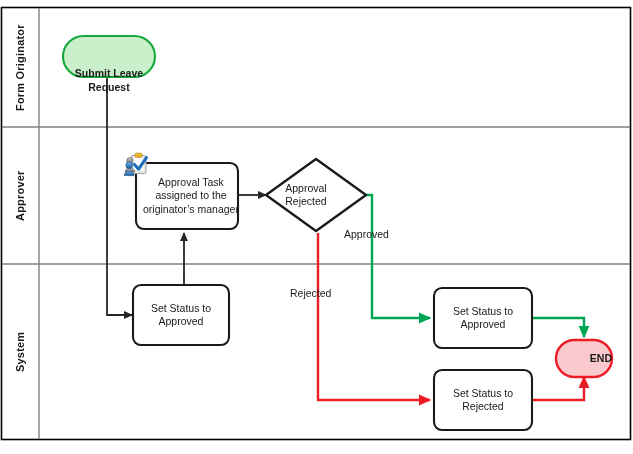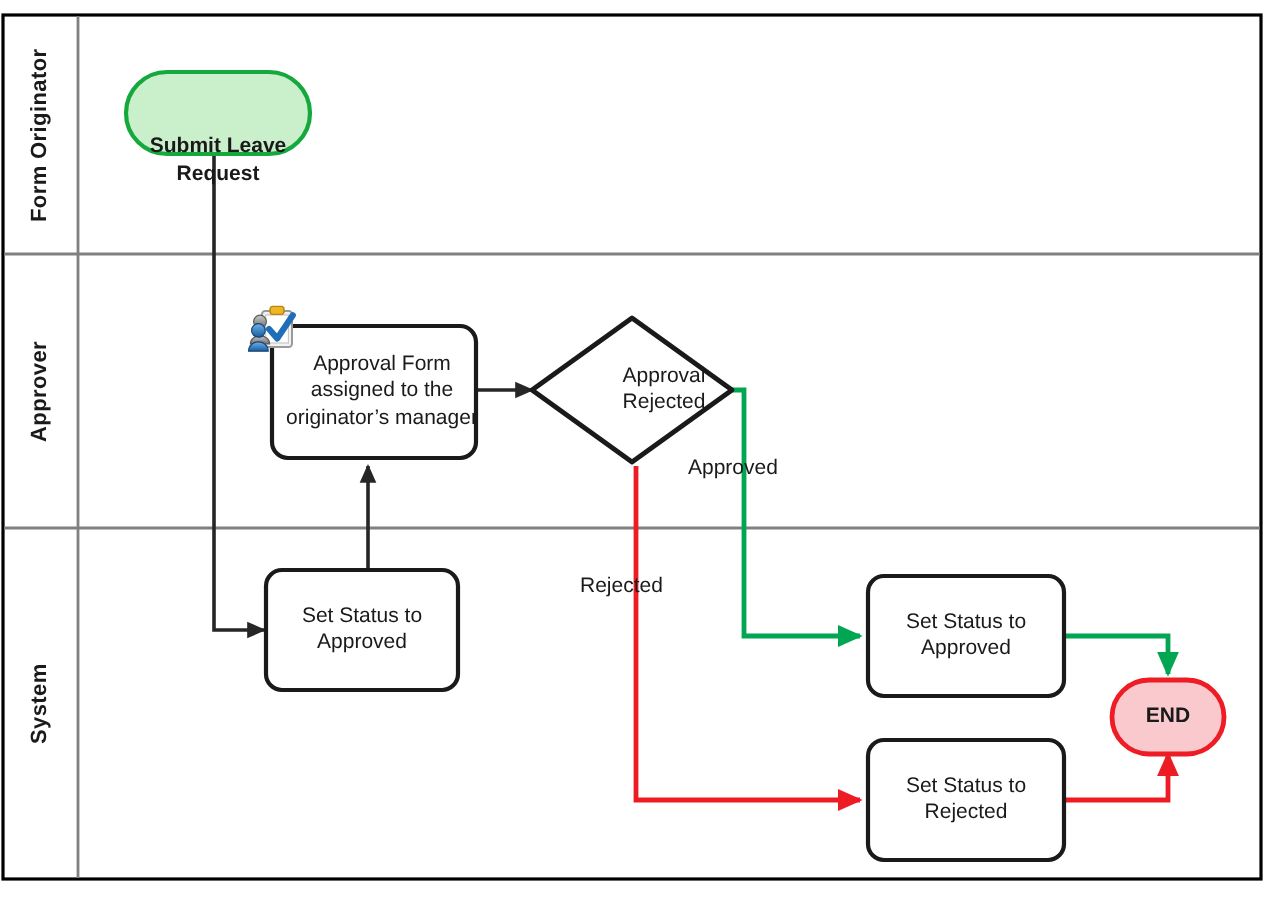--- a/index.html
+++ b/index.html
@@ -145,44 +145,44 @@
   <div class="lane-label" style="top:264px; height:175px;">
     <span>System</span>
   </div>
 
   <div class="node-text bold" style="left:63px; top:36px; width:92px; height:41px; font-size:10.5px; flex-direction:column;margin-top:24px;">
     <span>Submit Leave</span>
     <span>Request</span>
   </div>
 
   <div class="node-text" style="left:139px; top:163px; width:96px; height:66px; font-size:10.5px; padding-left:4px;">
-    <span>Approval Form assigned to the originator’s manager</span>
+    <span>Approval Task assigned to the originator’s manager</span>
   </div>
 
-  <div class="node-text" style="left:293px; top:159px; width:78px; height:72px; font-size:10.5px; flex-direction:column;">
+  <div class="node-text" style="left:267px; top:159px; width:78px; height:72px; font-size:10.5px; flex-direction:column;">
     <span>Approval</span>
     <span>Rejected</span>
   </div>
 
   <div class="node-text" style="left:133px; top:285px; width:96px; height:60px; font-size:10.5px; flex-direction:column;">
     <span>Set Status to</span>
     <span>Approved</span>
   </div>
 
   <div class="node-text" style="left:434px; top:288px; width:98px; height:60px; font-size:10.5px; flex-direction:column;">
     <span>Set Status to</span>
     <span>Approved</span>
   </div>
 
   <div class="node-text" style="left:434px; top:370px; width:98px; height:60px; font-size:10.5px; flex-direction:column;">
     <span>Set Status to</span>
     <span>Rejected</span>
   </div>
 
-  <div class="node-text bold" style="left:556px; top:340px; width:56px; height:37px; font-size:10.5px;">
+  <div class="node-text bold" style="left:556px; top:340px; width:56px; height:37px; font-size:10.5px;justify-content:flex-end;">
     <span>END</span>
   </div>
 
   <div class="edge-label" style="left:344px; top:228px;">
     <span>Approved</span>
   </div>
   <div class="edge-label" style="left:290px; top:287px;">
     <span>Rejected</span>
   </div>
 

